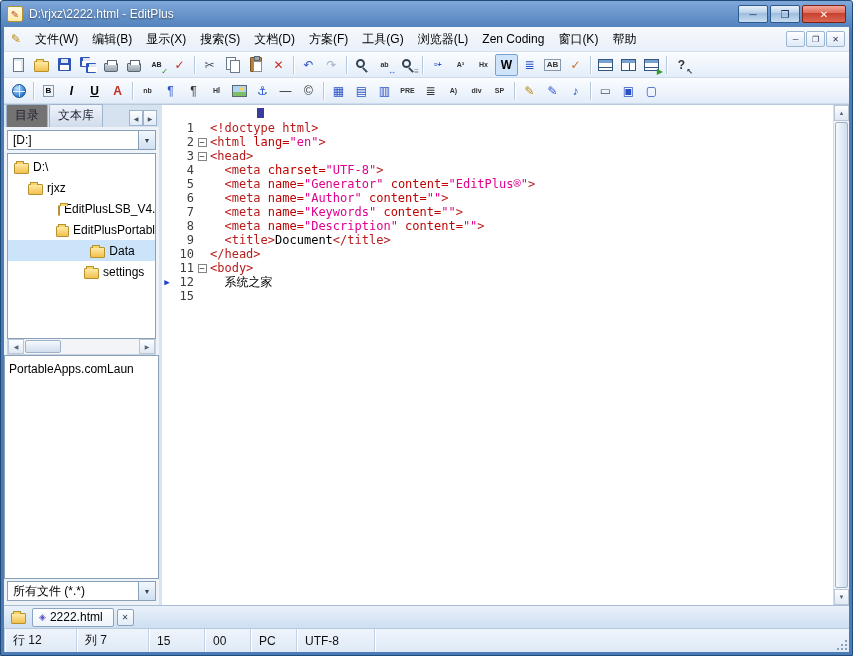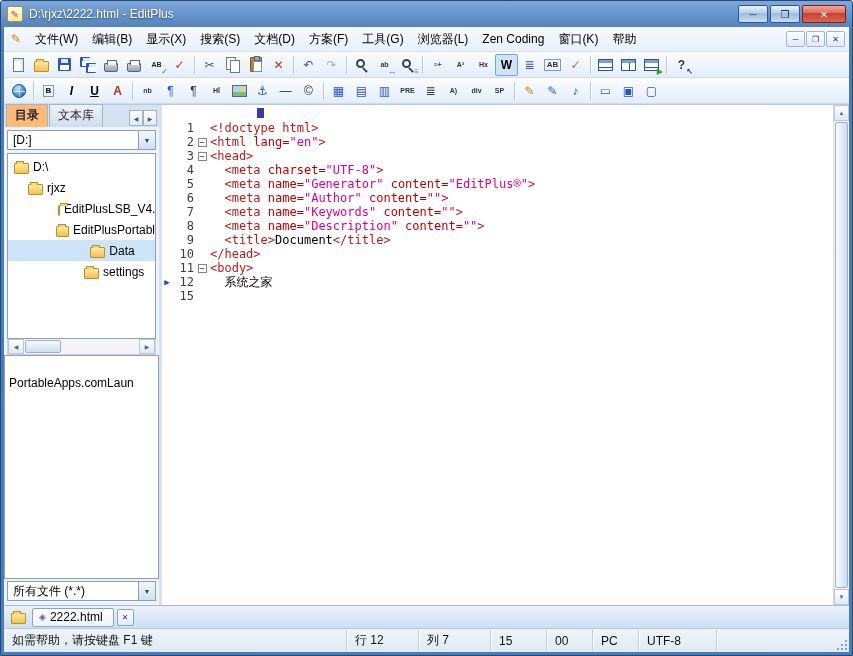--- a/index.html
+++ b/index.html
@@ -65,38 +65,38 @@
   .ic-panes{width:15px;height:12px;border:1px solid #33557f;background:#fff;position:relative}
   .ic-panes::before{content:"";position:absolute;left:0;right:0;top:0;height:3px;background:#7aa2d0}
   .ic-panes::after{content:"";position:absolute;left:0;right:0;top:7px;height:1px;background:#33557f}
   .ic-panes.v::after{left:7px;right:auto;top:3px;bottom:0;width:1px;height:auto}
   
   .main{flex:1;display:flex;min-height:0;border-top:1px solid #b9c9dc;background:#e4edf7}
   .sidebar{width:158px;display:flex;flex-direction:column;background:#eef3fa;border-right:3px solid #d7e3f1;flex:0 0 auto}
   .side-tabs{height:22px;display:flex;align-items:flex-end;background:#d7e2f0;padding:2px 2px 0 2px;gap:1px;flex:0 0 auto}
   .side-tab{padding:2px 8px 3px;background:linear-gradient(#eef3f9,#d0dcec);border:1px solid #9fb4cc;border-bottom:none;
     border-radius:2px 2px 0 0;color:#223;white-space:nowrap}
-  .side-tab.active{background:#fdba74;font-weight:bold}
+  .side-tab.active{background:#737373;font-weight:normal}
   .tab-arrows{margin-left:auto;display:flex;margin-bottom:1px}
   .tab-arrow{width:14px;height:16px;border:1px solid #9fb4cc;background:linear-gradient(#fdfeff,#dfeaf6);font-size:6px;
     display:flex;align-items:center;justify-content:center;color:#456}
   .drive-row{padding:3px}
   .combo{height:20px;background:#fff;border:1px solid #8aa0b8;display:flex;align-items:center}
   .combo-value{flex:1;padding:0 5px;white-space:nowrap;overflow:hidden}
   .combo-btn{width:17px;height:100%;background:linear-gradient(#f2f7fc,#cfe0f2);border-left:1px solid #8aa0b8;
     display:flex;align-items:center;justify-content:center;font-size:7px;color:#345}
   .tree-panel{height:186px;background:#fff;border:1px solid #8aa0b8;margin:0 3px;overflow:hidden;flex:0 0 auto;padding-top:2px}
   .tree-row{height:21px;display:flex;align-items:center;gap:4px;white-space:nowrap;overflow:hidden}
   .tree-row.selected{background:#cbe4fa}
   .hscroll{height:16px;margin:0 3px;background:#f2f4f7;border:1px solid #c8d4e2;border-top:none;display:flex;flex:0 0 auto}
   .hs-btn{width:16px;background:linear-gradient(#fdfeff,#dfe8f3);border:1px solid #b9c6d6;font-size:6px;
     display:flex;align-items:center;justify-content:center;color:#567}
   .hs-thumb{width:36px;margin:1px 0 1px 1px;background:linear-gradient(#f6fafd,#cfdded);border:1px solid #9fb1c8;border-radius:2px}
   .hs-track{flex:1}
-  .file-panel{flex:1;margin:0;background:#fff;border:1px solid #8aa0b8;overflow:hidden;padding-top:18px}
+  .file-panel{flex:1;margin:0;background:#fff;border:1px solid #8aa0b8;overflow:hidden;padding-top:4px}
   .file-item{height:18px;display:flex;align-items:center;padding:1px 4px;white-space:nowrap;overflow:hidden}
   .filter-row{padding:2px 3px 4px;flex:0 0 auto}
   
   .editor-wrap{flex:1;display:flex;min-width:0;background:#fff}
   .editor{flex:1;display:flex;flex-direction:column;min-width:0;font-family:"DejaVu Sans Mono","Liberation Mono",monospace;font-size:12px}
   .ruler{height:16px;line-height:16px;position:relative;color:#283868;white-space:pre;overflow:hidden;padding-left:52px;flex:0 0 auto}
   .ruler-marker{position:absolute;top:3px;width:7px;height:10px;background:#3b3b9d}
   .code{flex:1;overflow:hidden}
   .cl{height:14px;line-height:14px;display:flex;white-space:pre}
   .lnm{flex:0 0 10px;color:#1f3fd0;font-size:9px;display:flex;align-items:center;justify-content:center}
@@ -451,21 +451,20 @@
       <span class="ic ic-folder"></span>
     </div>
     <div class="doc-tab">
       <span class="diamond">◈</span>
       <span>2222.html</span>
     </div>
     <div class="tab-close-btn">✕</div>
   </div>
 
   <div class="statusbar">
-    <div class="sb-cell sb-help">如需帮助，请按键盘 F1 键</div>
     <div class="sb-cell sb-line">行 12</div>
     <div class="sb-cell sb-col">列 7</div>
     <div class="sb-cell sb-total">15</div>
     <div class="sb-cell sb-zero">00</div>
     <div class="sb-cell sb-mode">PC</div>
     <div class="sb-cell sb-enc">UTF-8</div>
     <div class="sb-cell sb-fill"></div>
     <div class="grip"></div>
   </div>
 

